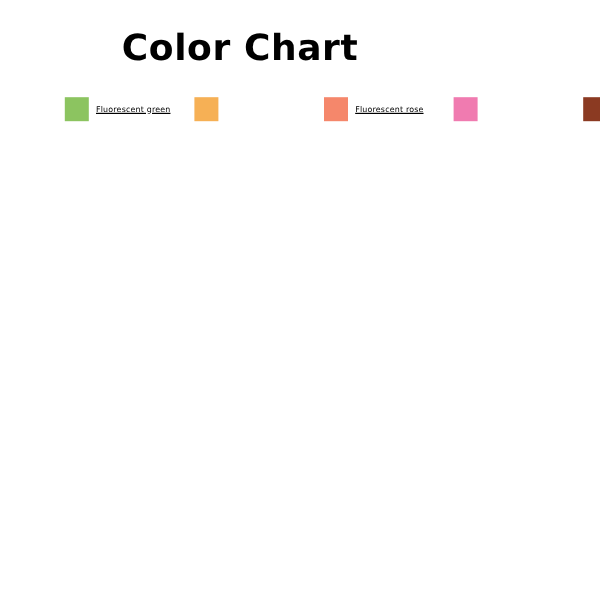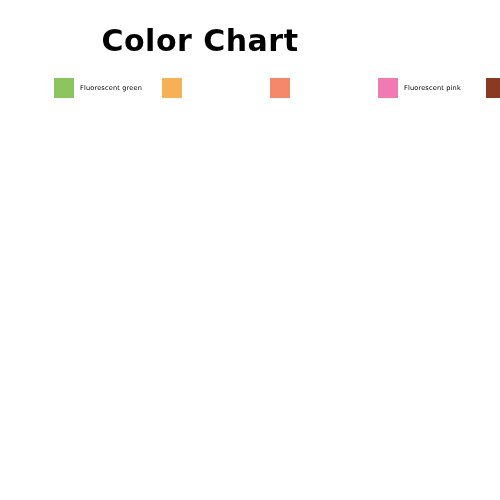--- a/index.html
+++ b/index.html
@@ -36,22 +36,23 @@
     top: 78px;
     left: 54px;
     width: 432px;
     display: grid;
     grid-template-columns: repeat(4, 108px);
     grid-auto-rows: 25px;
     grid-auto-flow: column;
   }
   .swatch-row {
     display: flex;
-    align-items: flex-start;
+    align-items: center;
     height: 25px;
+    text-decoration: underline;
   }
   .swatch-chip {
     width: 20px;
     height: 20px;
     flex: 0 0 20px;
     box-sizing: border-box;
   }
   .swatch-label {
     margin-left: 6px;
     font-family: "DejaVu Sans", sans-serif;
@@ -72,23 +73,23 @@
   <div id="swatch-grid">
       <div class="swatch-row">
         <div class="swatch-chip" style="background-color: rgb(140, 196, 96);"></div>
         <span class="swatch-label">Fluorescent green</span>
       </div>
       <div class="swatch-row">
         <div class="swatch-chip" style="background-color: rgb(246, 176, 85);"></div>
       </div>
       <div class="swatch-row">
         <div class="swatch-chip" style="background-color: rgb(245, 135, 107);"></div>
+        <span class="swatch-label">Fluorescent rose</span>
       </div>
       <div class="swatch-row">
         <div class="swatch-chip" style="background-color: rgb(240, 123, 176);"></div>
-        <span class="swatch-label">Fluorescent pink</span>
       </div>
       <div class="swatch-row">
         <div class="swatch-chip" style="background-color: rgb(139, 58, 34);"></div>
       </div>
     </div>
 
 </div>
 
 </body></html>

